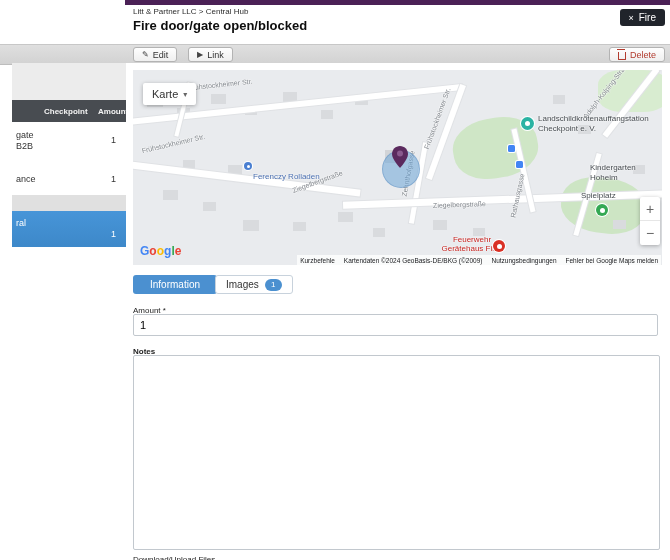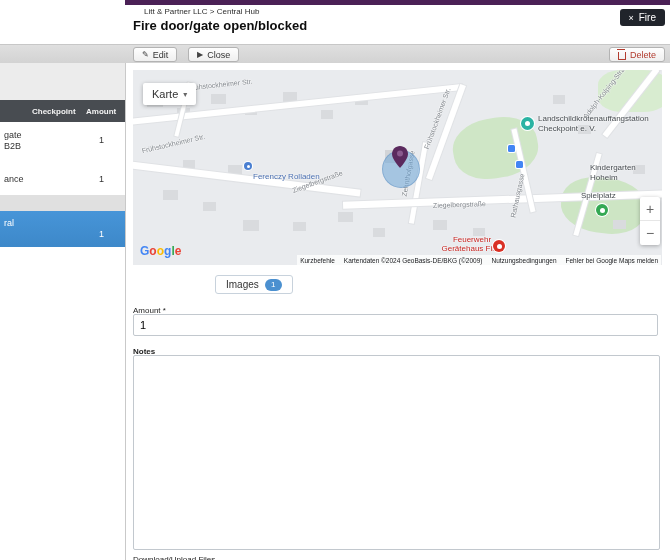--- a/index.html
+++ b/index.html
@@ -3,41 +3,41 @@
 <meta charset="utf-8">
 <style>
   html,body{margin:0;padding:0;}
   body{width:670px;height:560px;overflow:hidden;position:relative;background:#fff;
        font-family:"Liberation Sans",sans-serif;color:#222;}
 
   
   .topbar{position:absolute;left:125px;top:0;right:0;height:5px;background:#4b2156;}
 
   
-  .breadcrumb{position:absolute;left:133px;top:7px;font-size:8px;color:#2d2d2d;margin-left:11px;}
+  .breadcrumb{position:absolute;left:133px;top:7px;font-size:8px;color:#2d2d2d;}
   .page-title{position:absolute;left:133px;top:18px;font-size:13px;font-weight:bold;color:#0d0d0d;}
   .close-btn{position:absolute;right:5px;top:9px;height:17px;background:#20242b;color:#fff;
              font-size:10px;border-radius:3px;display:flex;align-items:center;gap:5px;padding:0 9px;cursor:pointer;}
   .close-btn .x{font-size:9px;}
 
   
   .toolbar{position:absolute;left:0;top:44px;width:670px;height:19px;
            background:linear-gradient(#dfdfdf,#d2d2d2);border-top:1px solid #c7c7c7;border-bottom:1px solid #bdbdbd;}
   .tbtn{position:absolute;top:2px;height:13px;background:linear-gradient(#fefefe,#efefef);
         border:1px solid #b3b3b3;border-radius:3px;font-size:9px;color:#333;
         display:flex;align-items:center;gap:4px;padding:0 8px;cursor:pointer;}
   .tbtn .ic{font-size:8px;color:#444;}
   .btn-edit{left:133px;}
   .btn-link{left:188px;}
   .btn-delete{right:5px;color:#b23b2e;}
   .trash{width:6px;height:7px;border:1px solid #b23b2e;border-top:none;border-radius:0 0 1px 1px;position:relative;margin-top:2px;}
   .trash::before{content:"";position:absolute;left:-2px;top:-3px;width:8px;height:1.5px;background:#b23b2e;}
 
   
-  .sidebar{position:absolute;left:0;top:63px;width:125px;bottom:0;background:#ececec;border-right:1px solid #c9c9c9;text-decoration:underline;}
+  .sidebar{position:absolute;left:12px;top:63px;width:125px;bottom:0;background:#ececec;border-right:1px solid #c9c9c9;text-decoration:underline;}
   .sb-head{position:absolute;top:37px;left:0;right:0;height:22px;background:#484c51;color:#f4f4f4;font-size:8px;font-weight:bold;}
   .sb-head .c1{position:absolute;left:32px;top:7px;}
   .sb-head .c2{position:absolute;left:86px;top:7px;}
   .sb-row{position:absolute;left:0;right:0;background:#fff;border-bottom:1px solid #ddd;font-size:9px;color:#333;cursor:pointer;}
   .sb-row .l1{position:absolute;left:4px;top:8px;}
   .sb-row .l2{position:absolute;left:4px;top:19px;}
   .sb-row .amt{position:absolute;left:99px;top:13px;}
   .row1{top:59px;height:41px;}
   .row2{top:100px;height:32px;}
   .row2 .l1{top:11px;} .row2 .amt{top:11px;}
@@ -164,21 +164,21 @@
   <span>Fire</span>
 </div>
 
 <div class="toolbar">
   <div class="tbtn btn-edit">
     <span class="ic">✎</span>
     <span>Edit</span>
   </div>
   <div class="tbtn btn-link">
     <span class="ic">▶</span>
-    <span>Close</span>
+    <span>Link</span>
   </div>
   <div class="tbtn btn-delete">
     <span class="trash"></span>
     <span>Delete</span>
   </div>
 </div>
 
 <div class="sidebar">
   <div class="sb-head">
     <span class="c1">Checkpoint</span>
@@ -257,20 +257,23 @@
     </div>
     <div class="glogo"><span class="gl0">G</span><span class="gl1">o</span><span class="gl2">o</span><span class="gl3">g</span><span class="gl4">l</span><span class="gl5">e</span></div>
     <div class="attr">
       <span>Kurzbefehle</span>
       <span>Kartendaten ©2024 GeoBasis-DE/BKG (©2009)</span>
       <span>Nutzungsbedingungen</span>
       <span>Fehler bei Google Maps melden</span>
     </div>
   </div>
 
+  <div class="tab-info">
+    <span>Information</span>
+  </div>
   <div class="tab-images">
     <span>Images</span>
     <span class="badge">1</span>
   </div>
 
   <div class="f-label lab-amount">Amount *</div>
   <input class="in-amount" type="text" value="1" style="">
 
   <div class="f-label lab-notes">Notes</div>
   <textarea class="ta-notes" style=""></textarea>

